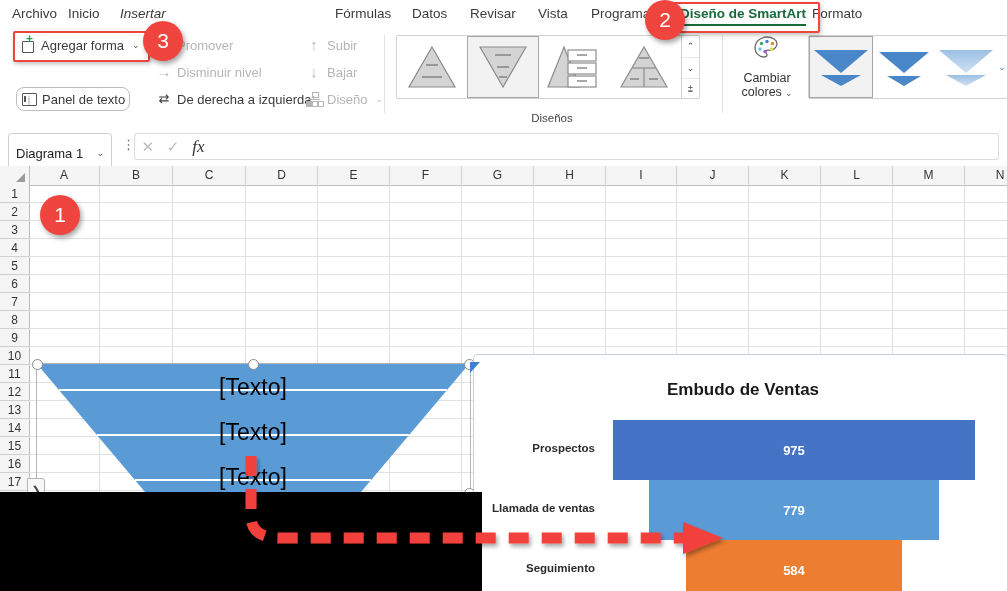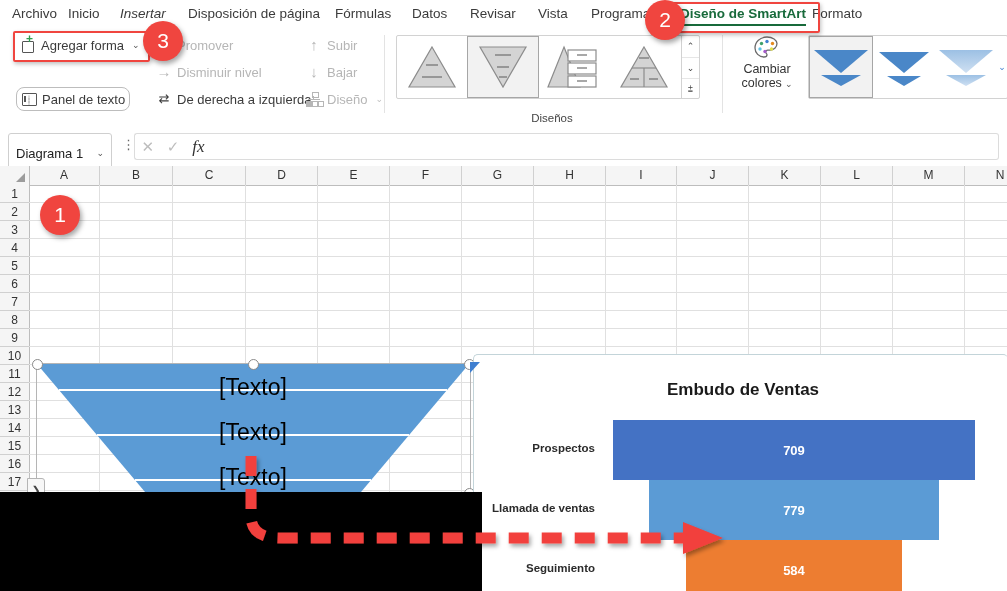--- a/index.html
+++ b/index.html
@@ -149,21 +149,20 @@
 </style>
 </head>
 <body>
 
 <div class="app">
 
   <div class="tabbar" id="tabbar">
       <div class="tab" style="left: 10px;">Archivo</div>
       <div class="tab" style="left: 66px;">Inicio</div>
       <div class="tab" style="left: 118px; font-style: italic;">Insertar</div>
-      <div class="tab" style="left: 186px;">Disposición de página</div>
       <div class="tab" style="left: 333px;">Fórmulas</div>
       <div class="tab" style="left: 410px;">Datos</div>
       <div class="tab" style="left: 468px;">Revisar</div>
       <div class="tab" style="left: 536px;">Vista</div>
       <div class="tab" style="left: 589px;">Programador</div>
       <div class="tab active" style="left: 678px;">Diseño de SmartArt</div>
       <div class="tab" style="left: 810px;">Formato</div>
     </div>
 
   <div class="ribbon">
@@ -277,21 +276,21 @@
           <svg width="30" height="26" viewBox="0 0 30 26">
             <path d="M15 2C8 2 3 7 3 13c0 5 4 9 9 9 2 0 3-1 3-2.2 0-1.3-1.4-1.5-1.4-2.8 0-1 .9-1.8 2-1.8h2.2c3.9 0 7.2-3 7.2-6.6C25 5.3 20.6 2 15 2z" fill="#fff" stroke="#6b6b6b" stroke-width="1.3"></path>
             <circle cx="9.5" cy="8.5" r="1.7" fill="#3fa06a"></circle>
             <circle cx="15" cy="6.5" r="1.7" fill="#3f7fd0"></circle>
             <circle cx="20.5" cy="8.5" r="1.7" fill="#e58a1f"></circle>
             <circle cx="8" cy="14" r="1.7" fill="#60c3e8"></circle>
             <circle cx="19.5" cy="14" r="1.7" fill="#e0e04a"></circle>
             <circle cx="13" cy="16.5" r="1.7" fill="#a35bc9"></circle>
           </svg>
         </div>
-        <div style="font-size:12.5px;color:#333;line-height:14px;margin-top:1px;">
+        <div style="font-size:12.5px;color:#333;line-height:14px;margin-top:10px;">
           <span>Cambiar</span><br>
           <span>colores</span><span class="chev">⌄</span>
         </div>
       </div>
 
       <div class="stylegal" style="left:78px;top:8px;width:198px;height:62px;">
         <div class="sitem sel">
           <svg width="62" height="46" viewBox="0 0 62 46">
             <polygon points="4,6 58,6 31,29" fill="#4a87c8"></polygon>
             <polygon points="11,31 51,31 31,42" fill="#4a87c8"></polygon>
@@ -430,21 +429,21 @@
     <div class="sa-tab" style="left:27px;top:312px;">
       <span>❯</span>
     </div>
 
     <div class="chartframe" style="left:473px;top:188px;width:534px;height:270px;border-right:none;border-bottom:none;"></div>
     <div class="chartwhite" style="left:479px;top:193px;width:528px;height:398px;">
       <div class="ctitle" style="top:21px;">Embudo de Ventas</div>
       <div id="chartbars">
           <div class="catlabel" style="right: 412px; top: 83px;">Prospectos</div>
           <div class="fbar-seg" style="left: 134px; top: 61px; width: 362px; height: 60px; background: rgb(68, 114, 196); color: rgb(255, 255, 255);">
-            <span>709</span>
+            <span>975</span>
           </div>
           <div class="catlabel" style="right: 412px; top: 143px;">Llamada de ventas</div>
           <div class="fbar-seg" style="left: 170.386px; top: 121px; width: 289.229px; height: 60px; background: rgb(91, 155, 213); color: rgb(255, 255, 255);">
             <span>779</span>
           </div>
           <div class="catlabel" style="right: 412px; top: 203px;">Seguimiento</div>
           <div class="fbar-seg" style="left: 206.586px; top: 181px; width: 216.829px; height: 60px; background: rgb(237, 125, 49); color: rgb(255, 255, 255);">
             <span>584</span>
           </div>
         </div>

